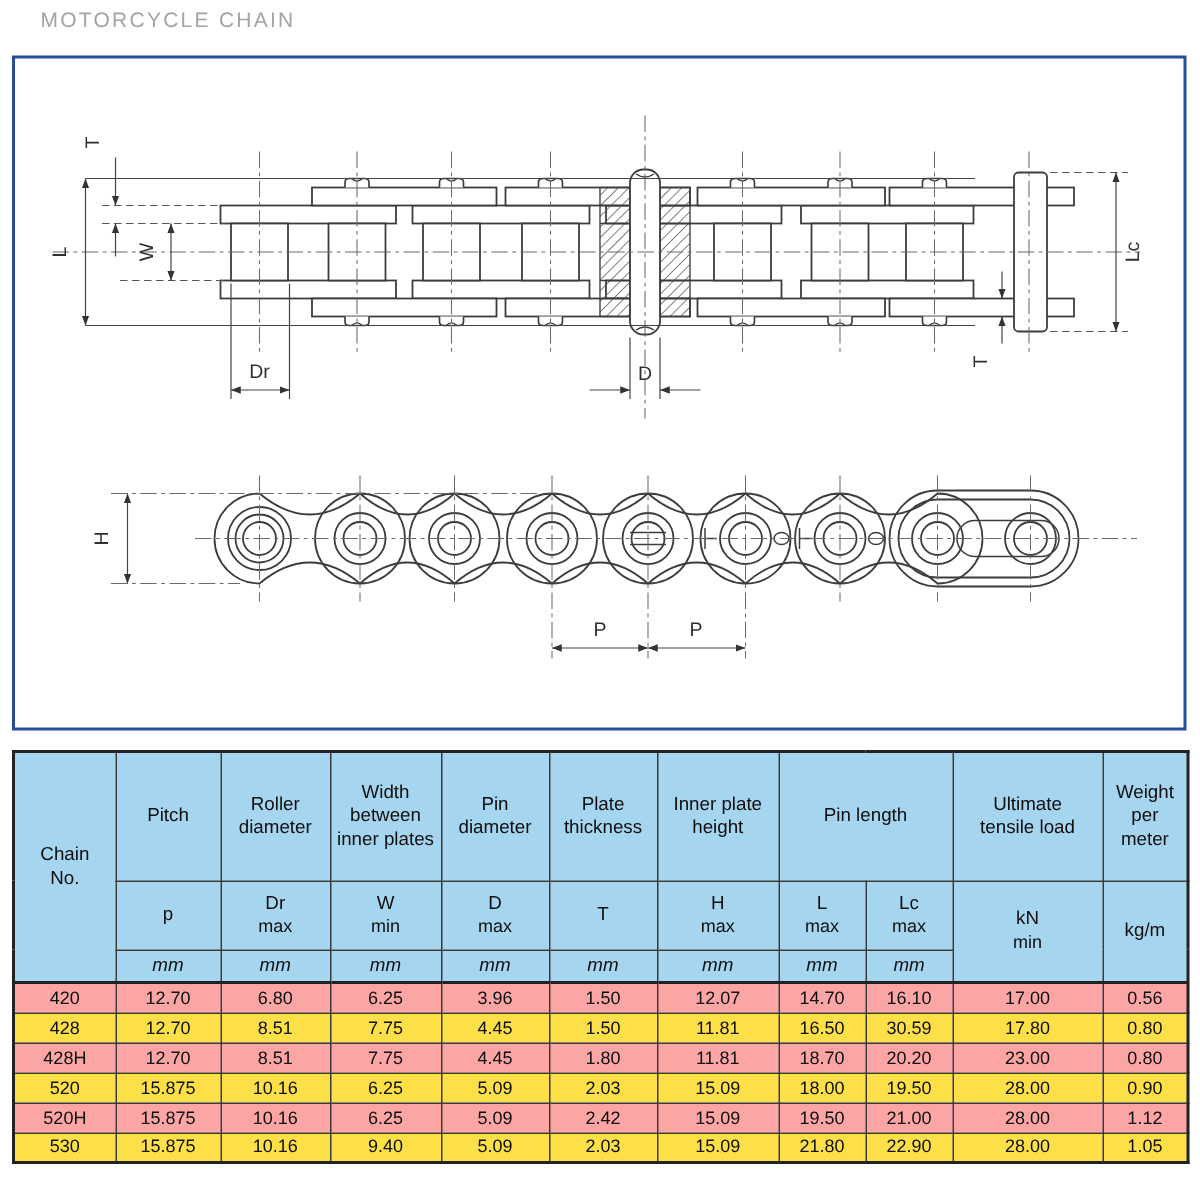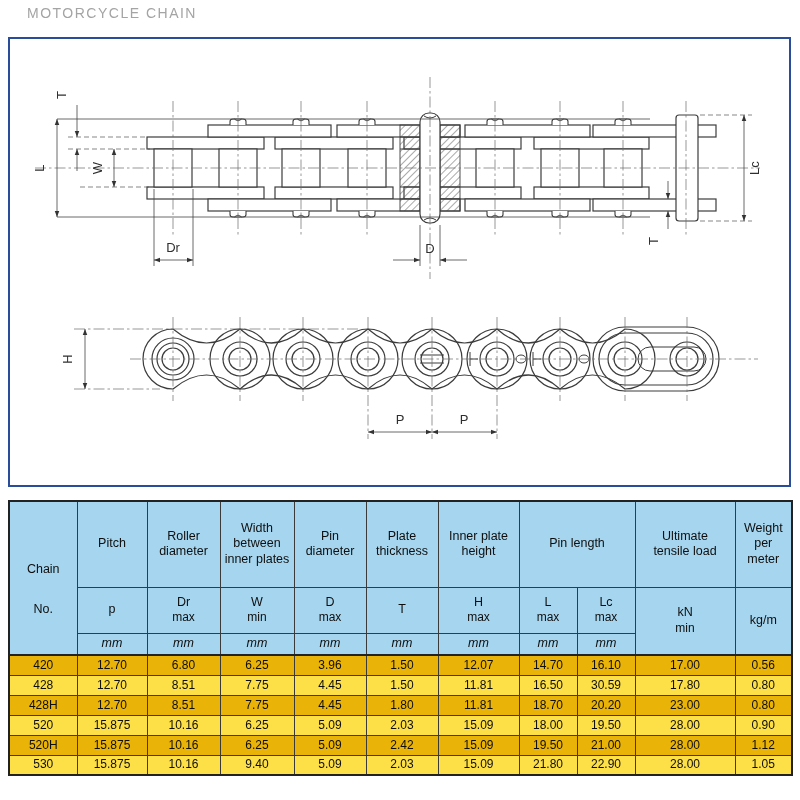--- a/index.html
+++ b/index.html
@@ -31,27 +31,27 @@
     font-size:12px;color:#0e0e0e;
   }
   table.spec th,table.spec td{
     border:1px solid #3a3a3a;text-align:center;vertical-align:middle;
     padding:0;font-weight:400;line-height:1.25;
   }
   table.spec thead th{background:#a6d6ef;font-size:12.5px;padding:0 4px;}
   tr.header-main{height:86px;}
   tr.header-sym{height:46px;}
   tr.header-unit{height:22px;font-style:italic;}
-  tbody tr{height:20px;background:#eab308;}
+  tbody tr{height:20px;background:#fca5a5;}
   tbody tr.alt{background:#fde047;}
   tbody tr:first-child td{border-top:2px solid #222;}
   .sym{display:block;font-size:12.5px;}
   .qual{display:block;font-size:12px;}
   .qual:empty{display:none;}
-  .corner-line{display:block;margin-top:24px;}
+  .corner-line{display:block;}
 </style>
 </head>
 <body>
 
 <div class="page-title">MOTORCYCLE CHAIN</div>
 
 <div class="diagram-box">
 <svg width="779" height="446" viewBox="0 0 779 446">
   <defs>
     <pattern id="hatch" patternUnits="userSpaceOnUse" width="5" height="5" patternTransform="rotate(45)">

